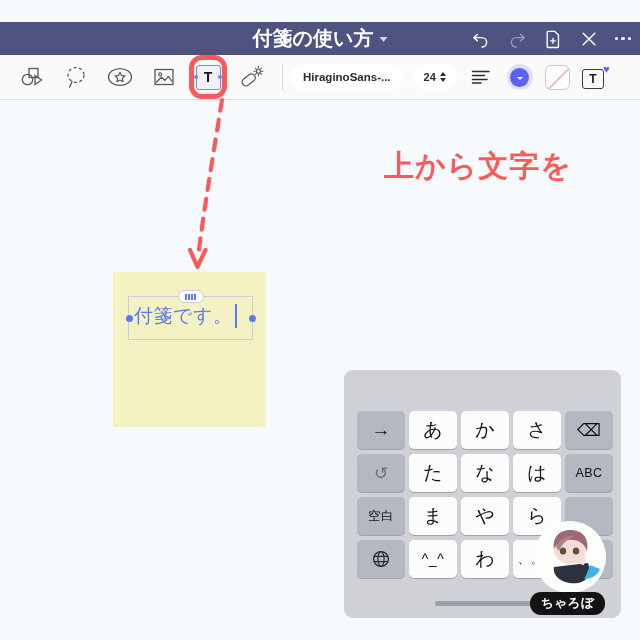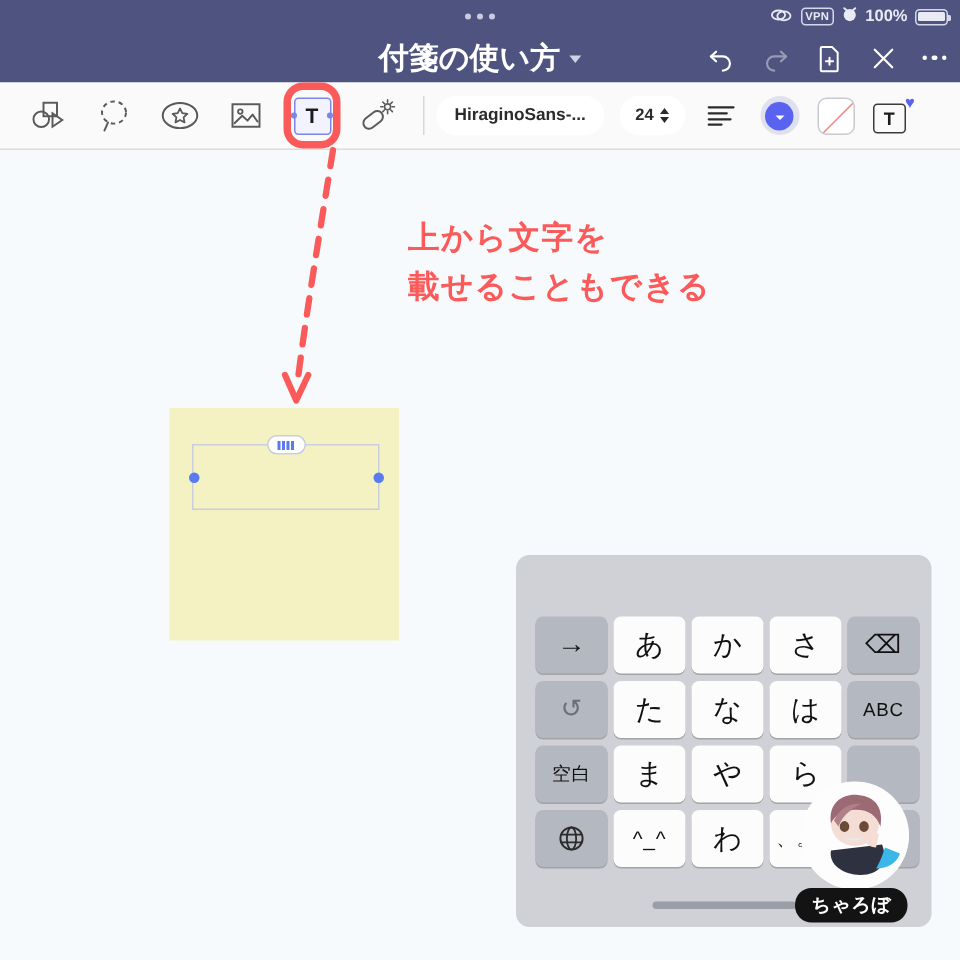--- a/index.html
+++ b/index.html
@@ -154,22 +154,22 @@
     position: absolute; left: 0; bottom: 1px; width: 22px; height: 20px;
     border: 1.4px solid #3b3b3b; border-radius: 3px;
     display: flex; align-items: center; justify-content: center;
     font-size: 12px; font-weight: 700; color: #1b1b1b;
   }
   .texty .heart { position: absolute; right: 0; top: 0px; color: #5a63f0; font-size: 11px; line-height: 1; }
 
   
   .annot-text {
     position: absolute; left: 272px; top: 143px;
-    color: #fb5a5a; font-weight: 700; font-size: 21px;
-    line-height: 1.55; letter-spacing: 1px; text-align: left;
+    color: #fb5a5a; font-weight: 700; font-size: 30px;
+    line-height: 1.55; letter-spacing: 1px; text-align: right;
     width: 300px;
   }
   .arrow-svg { position: absolute; left: 0; top: 0; width: 640px; height: 640px; pointer-events: none; }
 
   
   .sticky {
     position: absolute; left: 113px; top: 272px;
     width: 153px; height: 155px;
     background: #f4f2c2;
   }
@@ -235,46 +235,20 @@
     background: #131313; color: #fff; border-radius: 11px;
     font-size: 12.5px; font-weight: 700; padding: 3px 11px;
     letter-spacing: 0.5px;
   }
 </style>
 </head>
 <body>
 
 <div id="app">
 
-  <div class="statusbar">
-    <div class="status-dots">
-      <i></i>
-        <i></i>
-        <i></i>
-    </div>
-    <div class="status-right">
-      <span>
-        <svg width="16" height="12" viewBox="0 0 16 12" fill="none">
-          <ellipse cx="6" cy="6" rx="4.4" ry="3" stroke="#e8eaf4" stroke-width="1.2"></ellipse>
-          <ellipse cx="9.6" cy="6.6" rx="4.4" ry="3" stroke="#e8eaf4" stroke-width="1.2"></ellipse>
-        </svg>
-      </span>
-      <span class="vpn-badge">VPN</span>
-      <span>
-        <svg width="11" height="11" viewBox="0 0 12 12">
-          <circle cx="6" cy="6.6" r="4.4" fill="#e8eaf4"></circle>
-          <path d="M2 1.6 L4 3.2 M10 1.6 L8 3.2" stroke="#e8eaf4" stroke-width="1.4" stroke-linecap="round"></path>
-        </svg>
-      </span>
-      <span>100%</span>
-      <span class="batt">
-          <i></i>
-        </span>
-    </div>
-  </div>
 
   <div class="header">
     <div class="doc-title">
       <span>付箋の使い方</span>
       <span class="chev-down"></span>
     </div>
     <div class="header-actions">
       <span class="hicon">
         <svg class="hicon" viewBox="0 0 22 22" fill="none">
           <path d="M7 6 L3.2 9.5 L7 13" stroke="#ffffff" stroke-width="1.6" stroke-linecap="round" stroke-linejoin="round"></path>
@@ -391,36 +365,39 @@
     </div>
   </div>
 
   <svg class="arrow-svg">
     <path d="M222 100 C 214 150, 203 215, 198 258" stroke="#fb5a5a" stroke-width="4.2" fill="none" stroke-dasharray="11 9" stroke-linecap="round"></path>
     <path d="M190 250 L197.5 267 L205.5 250" stroke="#fb5a5a" stroke-width="4.2" fill="none" stroke-linecap="round" stroke-linejoin="round"></path>
   </svg>
 
   <div class="annot-text">
     <div>上から文字を</div>
-    <div>載せることもできる</div>
   </div>
 
   <div class="sticky"></div>
 
   <div class="sel-box">
     <span class="grip">
         <i></i>
         <i></i>
         <i></i>
         <i></i>
       </span>
     <span class="handle l"></span>
     <span class="handle r"></span>
   </div>
 
+  <div class="sticky-text">
+    <span>付箋です。</span>
+    <span class="caret"></span>
+  </div>
 
   <div class="keyboard">
     <div class="kbd-grid">
 
       <div class="key fn">
           <span>→</span>
         </div>
       <div class="key">
           <span>あ</span>
         </div>

